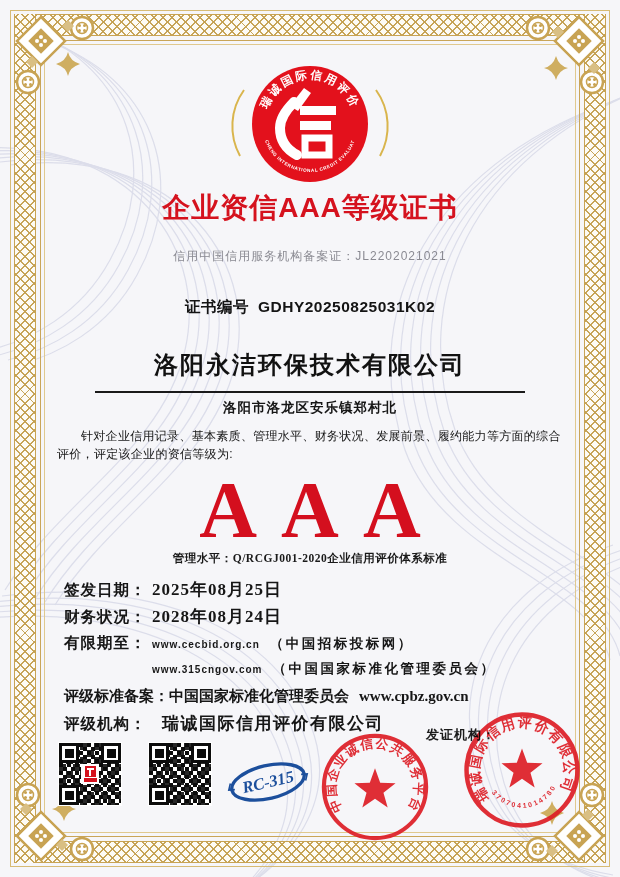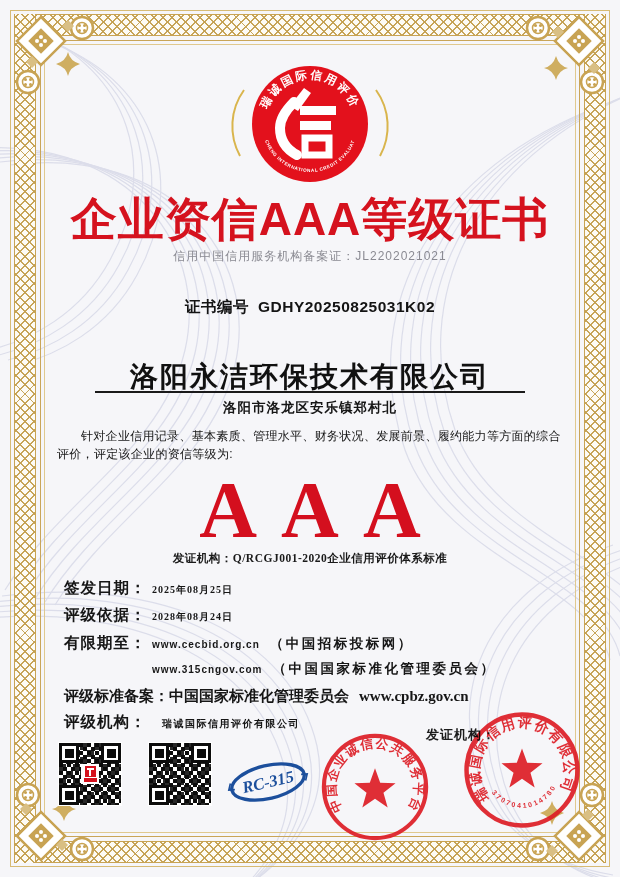--- a/index.html
+++ b/index.html
@@ -24,44 +24,44 @@
   .band-h{left:14px;right:14px;height:20px;border-top:1.5px solid #c8a353;border-bottom:1.5px solid #c8a353;}
   .band-v{top:14px;bottom:14px;width:20px;border-left:1.5px solid #c8a353;border-right:1.5px solid #c8a353;}
   .band-t{top:14px;} .band-b{bottom:14px;} .band-l{left:14px;} .band-r{right:14px;}
   .corner{position:absolute;width:96px;height:96px;z-index:2;}
   .c-tl{top:6px;left:6px;} .c-tr{top:6px;right:6px;transform:rotate(90deg);}
   .c-br{bottom:6px;right:6px;transform:rotate(180deg);} .c-bl{bottom:6px;left:6px;transform:rotate(270deg);}
 
   
   .content{position:absolute;inset:0;z-index:3;}
   .logo{top:60px;left:230px;width:160px;height:140px;}
-  .title{top:189px;font-size:46px;font-weight:900;color:#d5121e;letter-spacing:1px;
+  .title{top:189px;font-size:28px;font-weight:900;color:#d5121e;letter-spacing:1px;
          font-family:"Liberation Sans","DejaVu Sans",sans-serif;}
   .record{top:248px;font-size:12px;color:#8a8a92;letter-spacing:1px;font-weight:500;}
   .certno{top:297px;font-size:15.5px;font-weight:700;color:#141414;letter-spacing:.5px;}
   .certno .num{margin-left:9px;}
   .hereby{top:329px;font-size:13.5px;font-weight:700;letter-spacing:3px;color:#1a1a1a;
           font-family:"Liberation Serif","DejaVu Serif",serif;}
-  .company{top:358px;font-size:28px;font-weight:900;color:#111;letter-spacing:2px;
+  .company{top:349px;font-size:24px;font-weight:900;color:#111;letter-spacing:2px;
            font-family:"Liberation Serif","DejaVu Serif",serif;}
   .comp-line{top:391px;left:95px;width:430px;height:2px;background:#1a1a1a;}
   .address{top:399px;font-size:13.5px;font-weight:700;color:#161616;letter-spacing:1px;}
   .bodytxt{top:427px;left:57px;width:508px;font-size:12px;line-height:1.5;color:#151515;
            text-align:left;text-indent:2em;letter-spacing:.3px;font-weight:500;}
   .rating{top:466px;font-size:80px;line-height:1.1;font-weight:900;color:#d40f1e;
           letter-spacing:24px;text-indent:24px;
           font-family:"Liberation Serif","DejaVu Serif",serif;}
   .basis{top:551px;font-size:11.5px;font-weight:700;color:#1a1a1a;letter-spacing:.5px;
          font-family:"Liberation Serif","DejaVu Serif",serif;}
 
   .fields{top:578px;left:64px;right:30px;height:160px;}
   .frow{position:absolute;left:0;white-space:nowrap;text-align:left;
         font-family:"Liberation Serif","DejaVu Serif",serif;color:#161616;}
   .frow .lbl{display:inline-block;width:84px;font-size:15.5px;font-weight:700;letter-spacing:1px;}
-  .frow .val{font-size:10px;font-weight:700;letter-spacing:1px;font-family:Liberation Serif, serif;}
+  .frow .val{font-size:17px;font-weight:700;letter-spacing:1px;font-family:Liberation Serif, serif;}
   .frow .url{font-family:"Liberation Sans","DejaVu Sans",sans-serif;font-size:10px;
              font-weight:600;letter-spacing:1px;}
   .frow .note{font-family:"Liberation Sans","DejaVu Sans",sans-serif;font-size:13.5px;
               font-weight:700;letter-spacing:2.5px;margin-left:6px;}
   .r1{top:0;} .r2{top:27px;} .r3{top:55px;} .r4{top:81px;} .r5{top:109px;} .r6{top:134px;}
   .r5 .lbl5,.r6 .lbl{width:auto;}
   .r5 span{font-size:15px;font-weight:700;}
   .r5 .cpbz{margin-left:6px;}
   .r6 .lbl{width:94px;}
   .r6 .val{letter-spacing:1.5px;}
@@ -208,29 +208,29 @@
     <span>证书编号</span><span class="num">GDHY20250825031K02</span>
   </div>
 
   <div class="abs ctr company">洛阳永洁环保技术有限公司</div>
   <div class="abs comp-line"></div>
   <div class="abs ctr address">洛阳市洛龙区安乐镇郑村北</div>
 
   <div class="abs bodytxt">针对企业信用记录、基本素质、管理水平、财务状况、发展前景、履约能力等方面的综合评价，评定该企业的资信等级为:</div>
 
   <div class="abs ctr rating">AAA</div>
-  <div class="abs ctr basis">发证机构：Q/RCGJ001-2020企业信用评价体系标准</div>
+  <div class="abs ctr basis">管理水平：Q/RCGJ001-2020企业信用评价体系标准</div>
 
   <div class="abs fields">
     <div class="frow r1">
       <span class="lbl">签发日期：</span>
       <span class="val">2025年08月25日</span>
     </div>
     <div class="frow r2">
-      <span class="lbl">评级依据：</span>
+      <span class="lbl">财务状况：</span>
       <span class="val">2028年08月24日</span>
     </div>
     <div class="frow r3">
       <span class="lbl">有限期至：</span>
       <span class="url">www.cecbid.org.cn</span>
       <span class="note">（中国招标投标网）</span>
     </div>
     <div class="frow r4">
       <span class="lbl"></span>
       <span class="url">www.315cngov.com</span>

